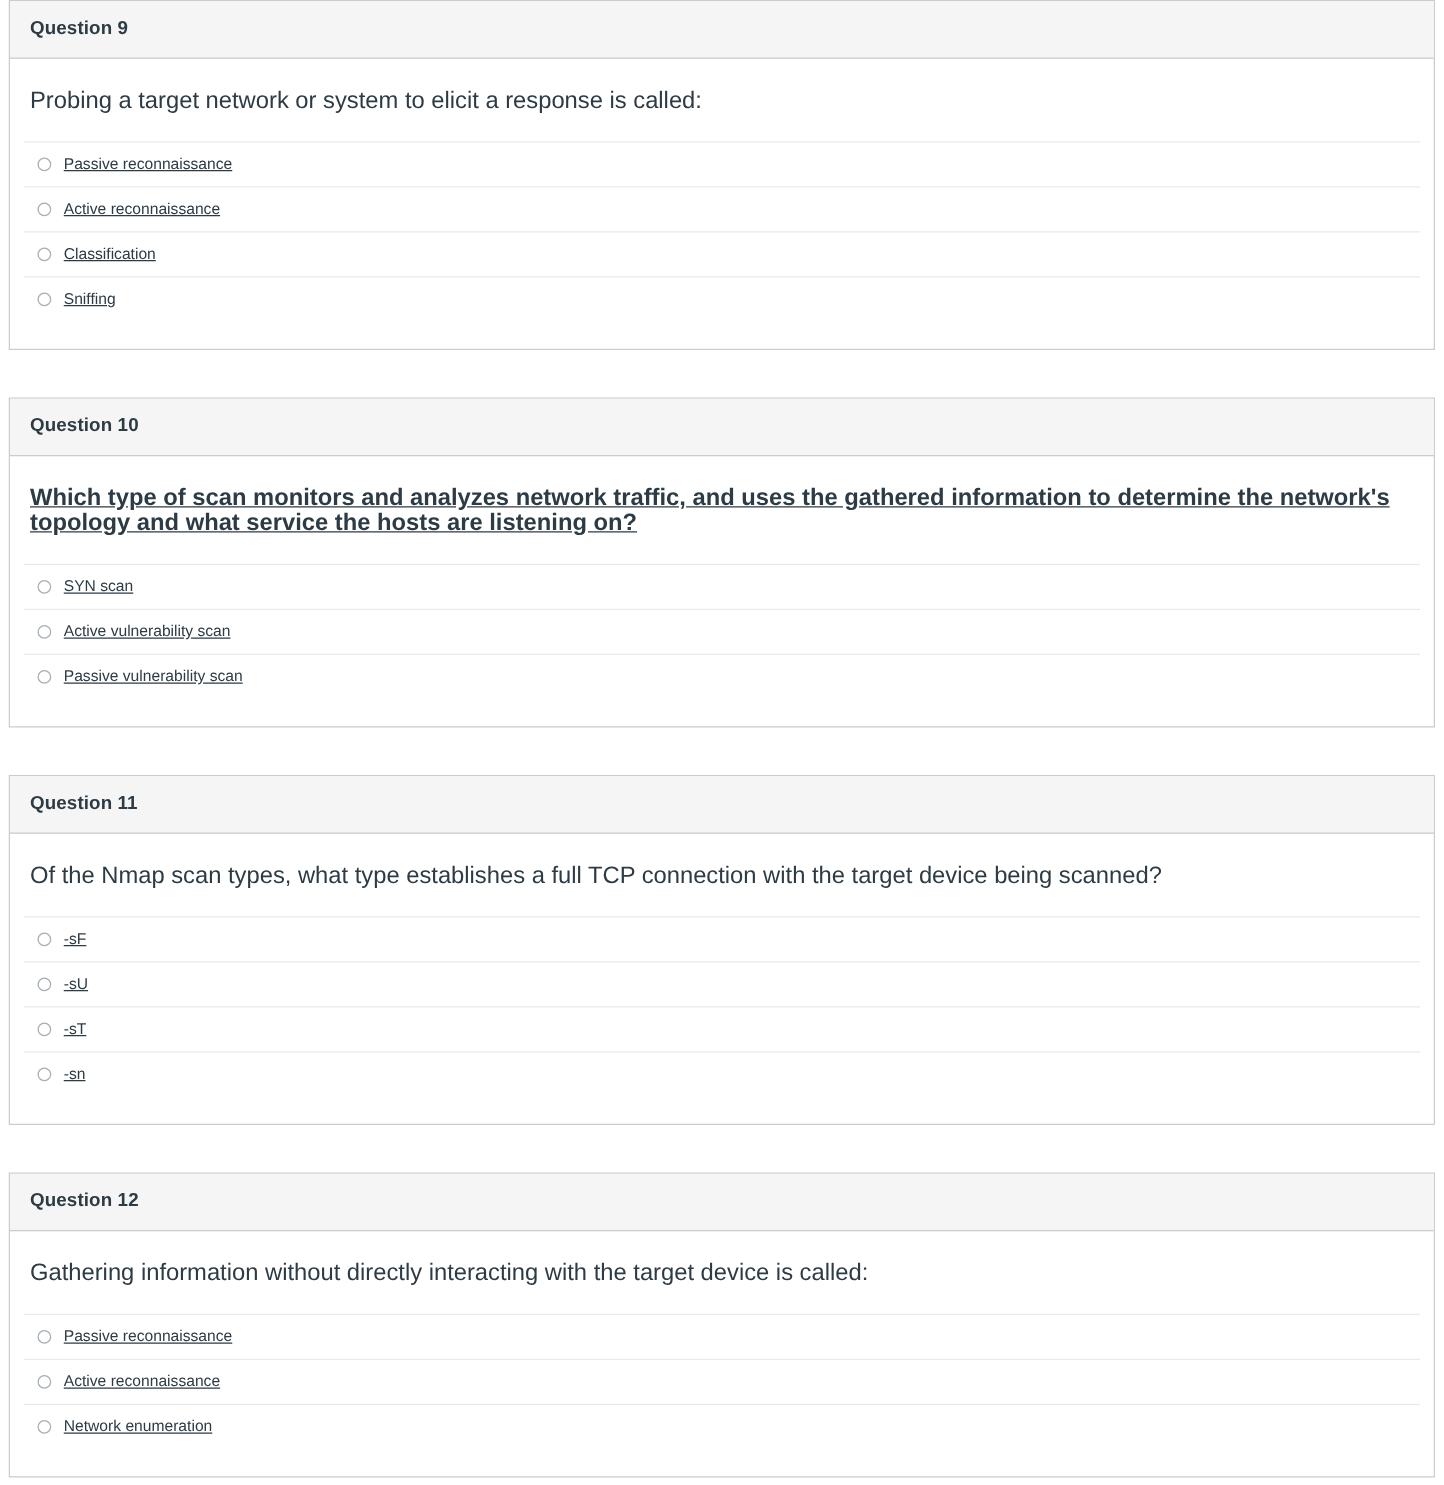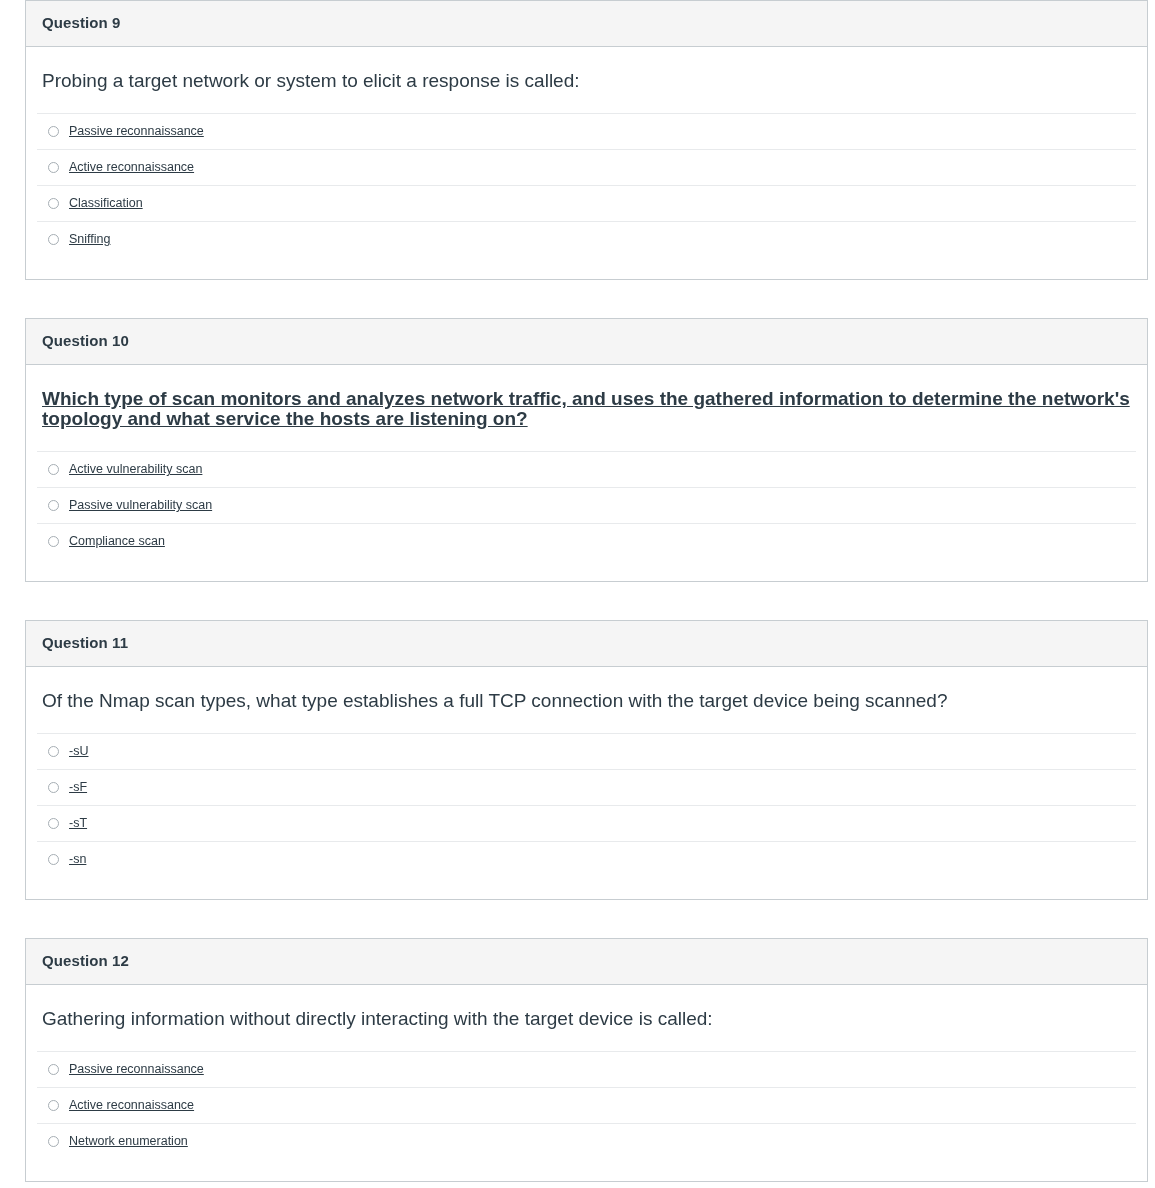--- a/index.html
+++ b/index.html
@@ -14,21 +14,21 @@
     color: #2d3b45;
     -webkit-font-smoothing: antialiased;
   }
 
   .quiz-list {
     padding: 0;
     margin: 0;
   }
 
   .question-card {
-    margin: 0 7px 38px 25px;
+    margin: 0 7px 38px 7px;
     border: 1px solid #c7cdd1;
     background: #ffffff;
     box-sizing: border-box;
   }
   .question-card:last-child {
     margin-bottom: 10px;
   }
 
   .question-header {
     background: #f5f5f5;
@@ -124,47 +124,47 @@
     </div>
     <div class="question-card">
       <div class="question-header">
         <div class="question-title">Question 10</div>
       </div>
       <div class="question-body">
         <div class="question-text emphasis">Which type of scan monitors and analyzes network traffic, and uses the gathered information to determine the network's topology and what service the hosts are listening on?</div>
         <ul class="answers">
           <li class="answer-row">
             <span class="radio"></span>
+            <span class="answer-label">SYN scan</span>
+          </li>
+          <li class="answer-row">
+            <span class="radio"></span>
             <span class="answer-label">Active vulnerability scan</span>
           </li>
           <li class="answer-row">
             <span class="radio"></span>
             <span class="answer-label">Passive vulnerability scan</span>
-          </li>
-          <li class="answer-row">
-            <span class="radio"></span>
-            <span class="answer-label">Compliance scan</span>
           </li>
         </ul>
       </div>
     </div>
     <div class="question-card">
       <div class="question-header">
         <div class="question-title">Question 11</div>
       </div>
       <div class="question-body">
         <div class="question-text">Of the Nmap scan types, what type establishes a full TCP connection with the target device being scanned?</div>
         <ul class="answers">
           <li class="answer-row">
             <span class="radio"></span>
-            <span class="answer-label">-sU</span>
+            <span class="answer-label">-sF</span>
           </li>
           <li class="answer-row">
             <span class="radio"></span>
-            <span class="answer-label">-sF</span>
+            <span class="answer-label">-sU</span>
           </li>
           <li class="answer-row">
             <span class="radio"></span>
             <span class="answer-label">-sT</span>
           </li>
           <li class="answer-row">
             <span class="radio"></span>
             <span class="answer-label">-sn</span>
           </li>
         </ul>

